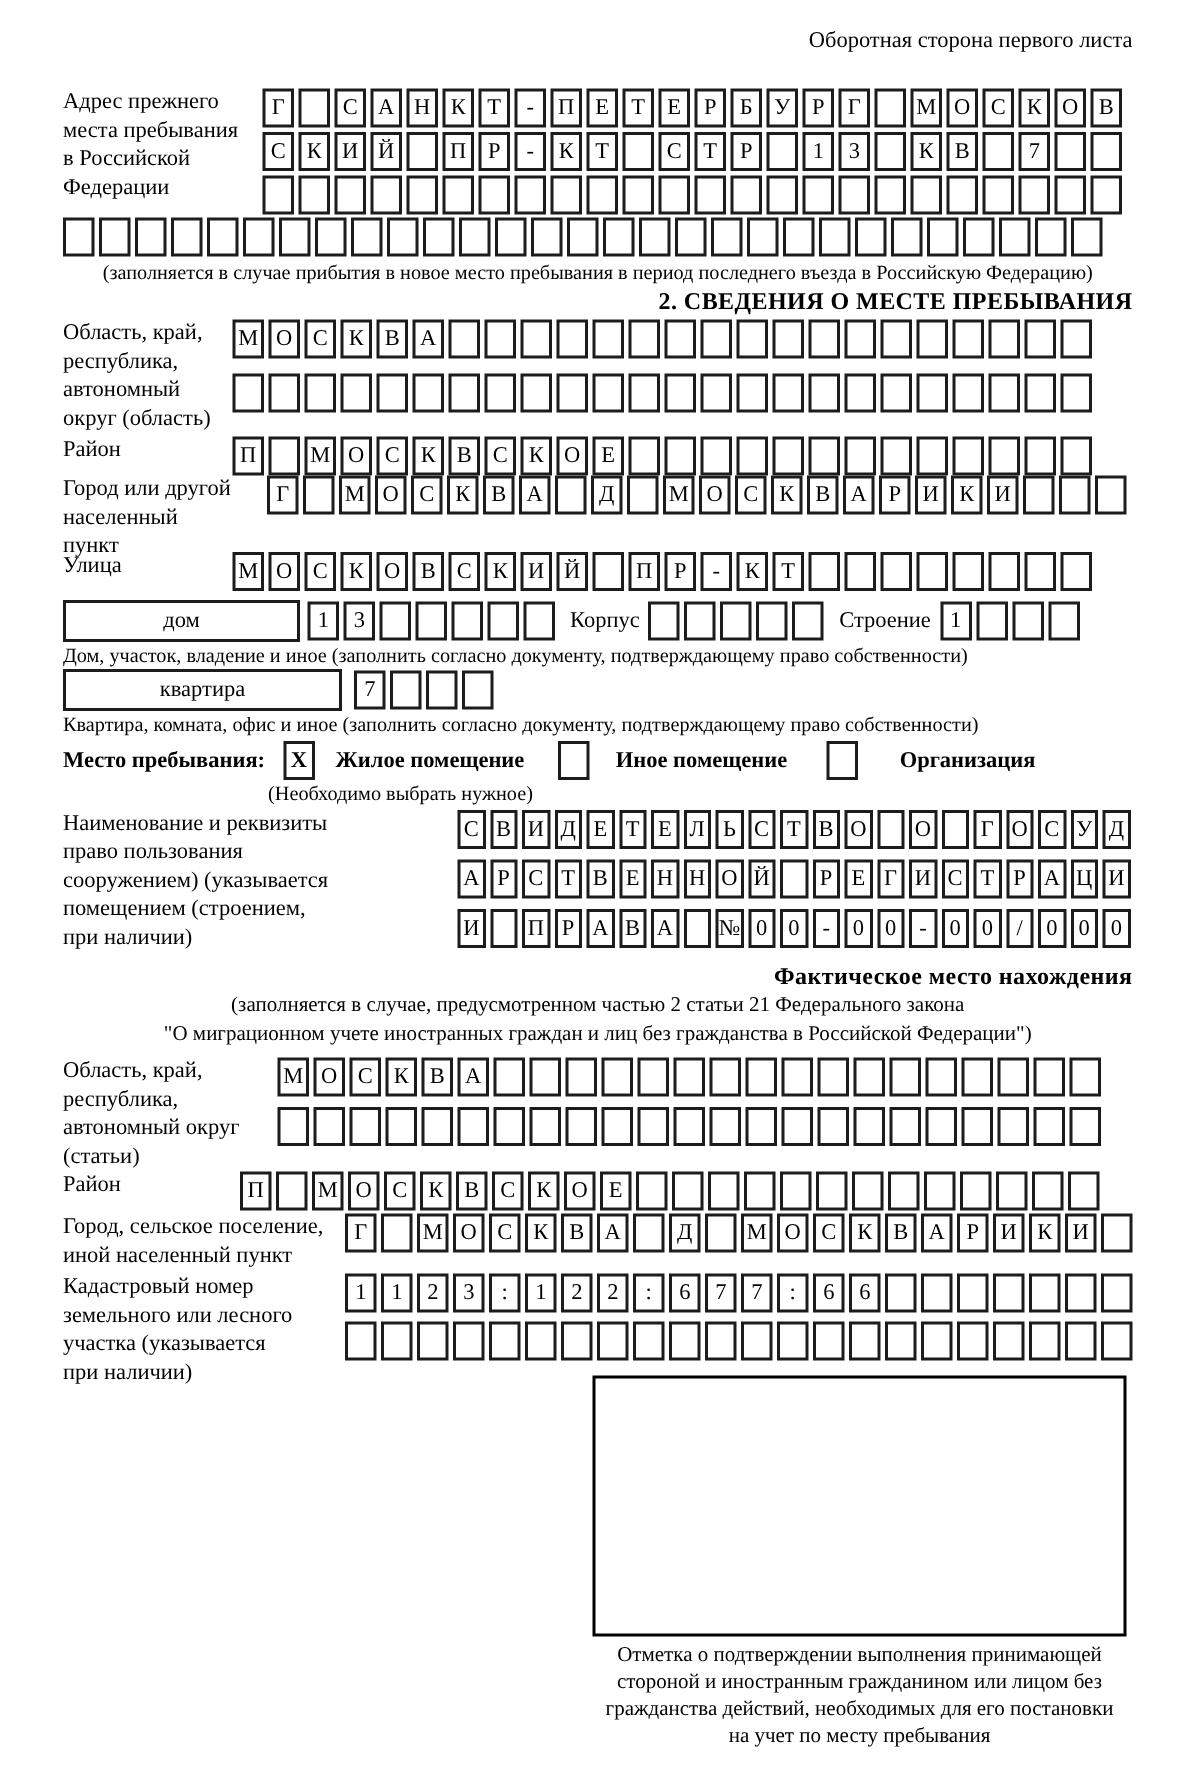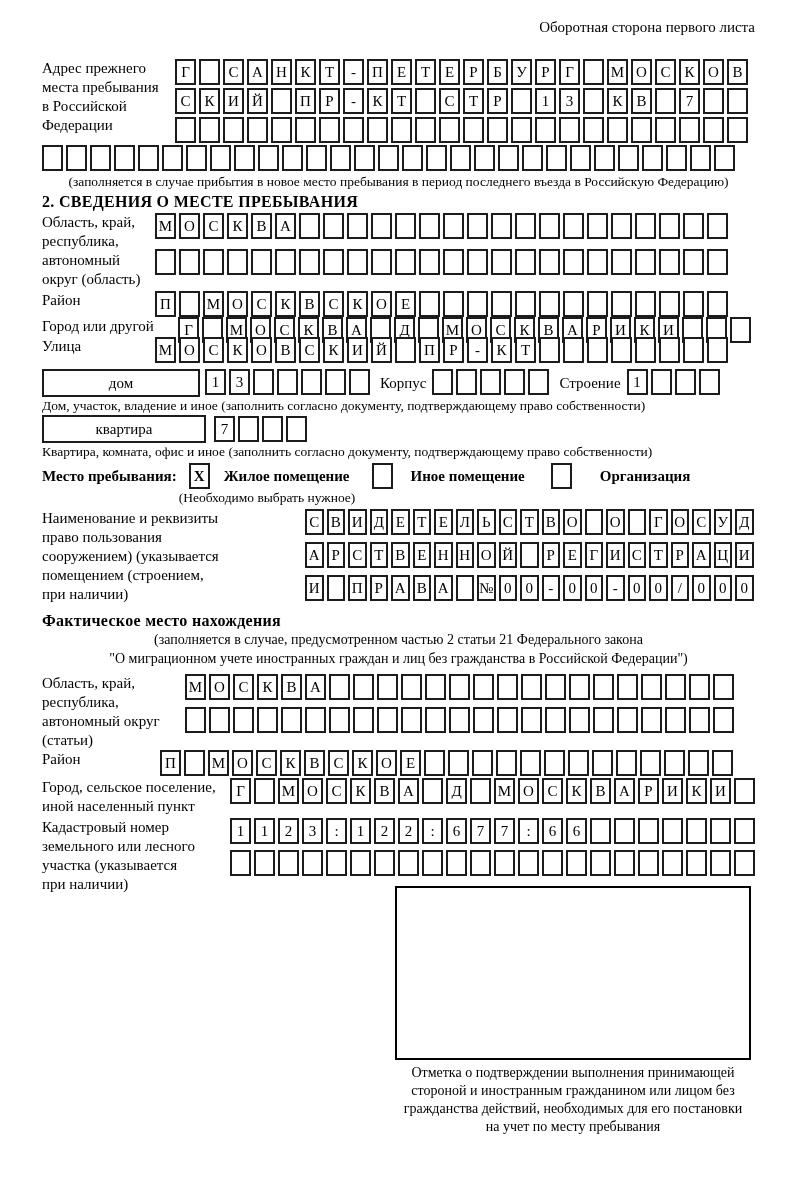--- a/index.html
+++ b/index.html
@@ -28,21 +28,21 @@
   .gap10 { margin-top:10px !important; }
   .gap7  { margin-top:7px  !important; }
   .gap6  { margin-top:6px  !important; }
   .widebox {
     flex:0 0 auto; border:2px solid #1c1c1c; height:28px;
     display:flex; align-items:center; justify-content:center; font-size:15px;
   }
   .inline-lbl { font-size:15px; line-height:28px; }
   .note { font-size:13.5px; line-height:18px; }
   .center { text-align:center; }
-  .heading { font-size:16px; font-weight:bold; text-align:left; letter-spacing:.3px; }
+  .heading { font-size:16px; font-weight:bold; text-align:right; letter-spacing:.3px; }
   .chkrow { display:flex; align-items:center; font-size:15px;font-weight:bold; }
   .docrows .boxrow + .boxrow { margin-top:7px; }
   .stamp-box { margin-left:353px; width:356px; height:174px; border:2px solid #000; background:#fff; }
   .stamp-note { margin-left:301px; width:460px; text-align:center; font-size:14px; line-height:18px; }
   .fact-note { font-size:14px; line-height:19px; text-align:center; }
   .mt2{margin-top:2px}.mt4{margin-top:4px}.mt6{margin-top:6px}.mt8{margin-top:8px}
   .mt22{margin-top:22px}.mtn6{margin-top:-6px}.mtn8{margin-top:-8px}
 </style>
 </head>
 <body>
@@ -263,20 +263,21 @@
         <span class="cbox"></span>
         <span class="cbox"></span>
         <span class="cbox"></span>
         <span class="cbox"></span>
       </div>
   </div>
 
   <div class="frow">
     <div class="label w113">
         <div>Город или другой</div>
+        <div>населенный пункт</div>
       </div>
     <div class="boxrow" style="margin-left:23px">
         <span class="cbox">Г</span>
         <span class="cbox"></span>
         <span class="cbox">М</span>
         <span class="cbox">О</span>
         <span class="cbox">С</span>
         <span class="cbox">К</span>
         <span class="cbox">В</span>
         <span class="cbox">А</span>
@@ -322,21 +323,21 @@
         <span class="cbox"></span>
         <span class="cbox"></span>
         <span class="cbox"></span>
         <span class="cbox"></span>
         <span class="cbox"></span>
         <span class="cbox"></span>
         <span class="cbox"></span>
       </div>
   </div>
 
-  <div class="frow mt6" style="align-items:flex-start">
+  <div class="frow mt6" style="align-items:center">
     <div class="widebox" style="width:158px">дом</div>
     <div class="boxrow" style="margin-left:5px">
         <span class="cbox">1</span>
         <span class="cbox">3</span>
         <span class="cbox"></span>
         <span class="cbox"></span>
         <span class="cbox"></span>
         <span class="cbox"></span>
         <span class="cbox"></span>
       </div>
@@ -352,21 +353,21 @@
     <div class="boxrow" style="margin-left:6px">
         <span class="cbox">1</span>
         <span class="cbox"></span>
         <span class="cbox"></span>
         <span class="cbox"></span>
       </div>
   </div>
   <div class="note">Дом, участок, владение и иное (заполнить согласно документу, подтверждающему право собственности)</div>
 
   <div class="frow" style="align-items:center">
-    <div class="widebox" style="width:164px">квартира</div>
+    <div class="widebox" style="width:186px">квартира</div>
     <div class="boxrow" style="margin-left:8px">
         <span class="cbox">7</span>
         <span class="cbox"></span>
         <span class="cbox"></span>
         <span class="cbox"></span>
       </div>
   </div>
   <div class="note">Квартира, комната, офис и иное (заполнить согласно документу, подтверждающему право собственности)</div>
 
   <div class="chkrow mt2">

